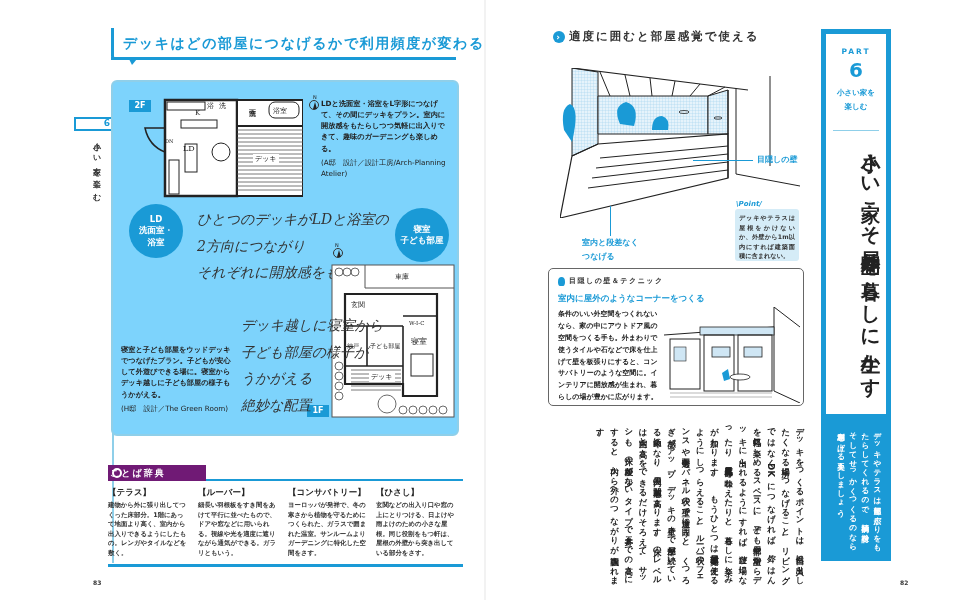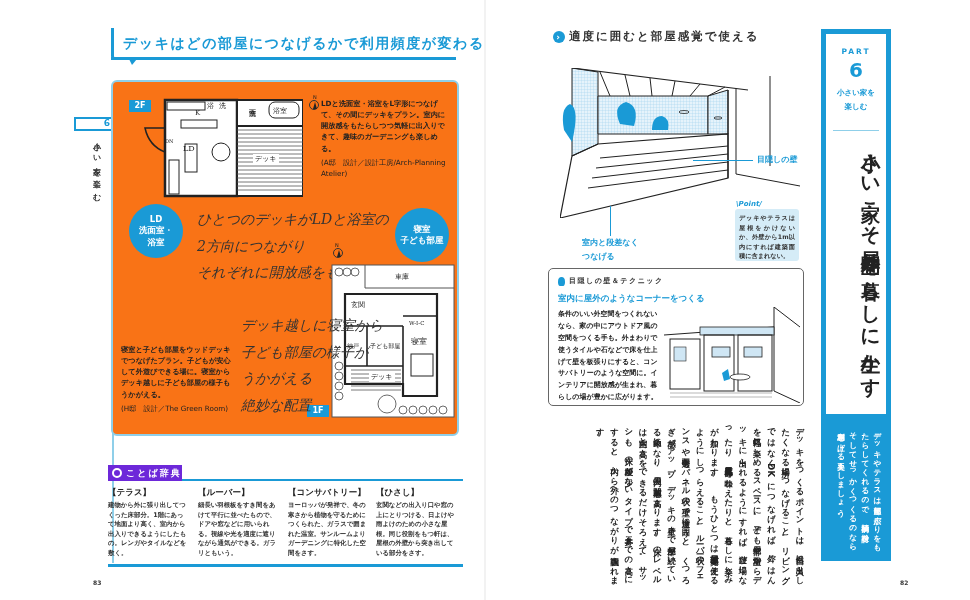--- a/index.html
+++ b/index.html
@@ -14,37 +14,37 @@
   .side-tab { position: absolute; left: 74px; top: 117px; width: 40px; height: 14px; border: 2px solid #1a9ad6; border-right: none; background: #fff; }
   .side-tab-num { position: absolute; right: 4px; top: -1px; font-size: 9px; font-weight: bold; color: #1a9ad6; }
   .side-tab-text { position: absolute; left: 87px; top: 136px; width: 14px; font-size: 8px; font-weight: bold; writing-mode: vertical-rl; letter-spacing: 2px; color: #333; }
 
   .heading-left { position: absolute; left: 111px; top: 28px; width: 345px; height: 36px; }
   .heading-left .bracket { position: absolute; left: 0; top: 0; width: 6px; height: 32px; border-left: 3px solid #1a9ad6; border-bottom: 3px solid #1a9ad6; border-bottom-left-radius: 4px; }
   .heading-left .rule { position: absolute; left: 0; top: 29px; width: 345px; height: 3px; background: #1a9ad6; }
   .heading-left .tick { position: absolute; left: 18px; top: 31px; width: 0; height: 0; border-left: 3px solid transparent; border-right: 5px solid transparent; border-top: 6px solid #1a9ad6; }
   .heading-left .text { position: absolute; left: 12px; top: 7px; font-size: 14px; font-weight: bold; color: #1a9ad6; letter-spacing: 1.5px; white-space: nowrap; }
 
-  .plan-box { position: absolute; left: 111px; top: 80px; width: 348px; height: 356px; border: 2px solid #8fcfe9; border-radius: 6px; background: #f97316; }
+  .plan-box { position: absolute; left: 111px; top: 80px; width: 348px; height: 356px; border: 2px solid #8fcfe9; border-radius: 6px; background: #7dd3fc; }
 
   .floor-tag { position: absolute; width: 22px; height: 12px; background: #1a9ad6; color: #fff; font-size: 8px; font-weight: bold; text-align: center; line-height: 12px; }
 
   .circle-badge { position: absolute; width: 54px; height: 54px; border-radius: 50%; background: #1a9ad6; color: #fff; font-size: 8.5px; font-weight: bold; text-align: center; display: flex; flex-direction: column; align-items: center; justify-content: center; line-height: 1.35; }
 
   .caption { position: absolute; font-size: 7.2px; line-height: 1.55; color: #222; font-weight: bold; }
   .caption .credit { font-weight: normal; margin-top: 3px; display: block; }
   .handnote { position: absolute; font-family: "DejaVu Serif", serif; font-size: 14px; line-height: 1.9; color: #333; font-style: italic; }
   .room-label { position: absolute; font-family: "DejaVu Serif", serif; font-size: 7px; color: #222; }
   .compass { position: absolute; width: 10px; height: 10px; border: 1px solid #333; border-radius: 50%; }
   .compass::after { content: ""; position: absolute; left: 3px; top: 1px; width: 0; height: 0; border-left: 2px solid transparent; border-right: 2px solid transparent; border-bottom: 7px solid #222; }
   .compass-n { position: absolute; font-size: 5px; }
 
   
   .glossary { position: absolute; left: 108px; top: 465px; width: 355px; height: 102px; }
-  .glossary .hdr { position: absolute; left: 0; top: 0; width: 74px; height: 16px; background: #6d28d9; color: #fff; font-size: 9px; font-weight: bold; padding-left: 18px; line-height: 16px; letter-spacing: 2px; }
+  .glossary .hdr { position: absolute; left: 0; top: 0; width: 98px; height: 16px; background: #701a75; color: #fff; font-size: 9px; font-weight: bold; padding-left: 2px; line-height: 16px; letter-spacing: 2px; }
   .glossary .hdr-icon { position: absolute; left: 4px; top: 3px; width: 10px; height: 10px; border: 2px solid #fff; border-radius: 50%; }
   .glossary .top-rule { position: absolute; left: 0; top: 14px; width: 355px; height: 2px; background: #1a9ad6; }
   .glossary .bot-rule { position: absolute; left: 0; top: 99px; width: 355px; height: 3px; background: #1a9ad6; }
   .glossary .col { position: absolute; top: 22px; width: 82px; }
   .glossary .term { font-size: 8.5px; font-weight: bold; margin-bottom: 2px; }
   .glossary .def { font-size: 6.4px; line-height: 1.5; font-weight: bold; color: #333; }
 
   .page-num { position: absolute; font-size: 6px; font-weight: bold; color: #333; }
 
   

